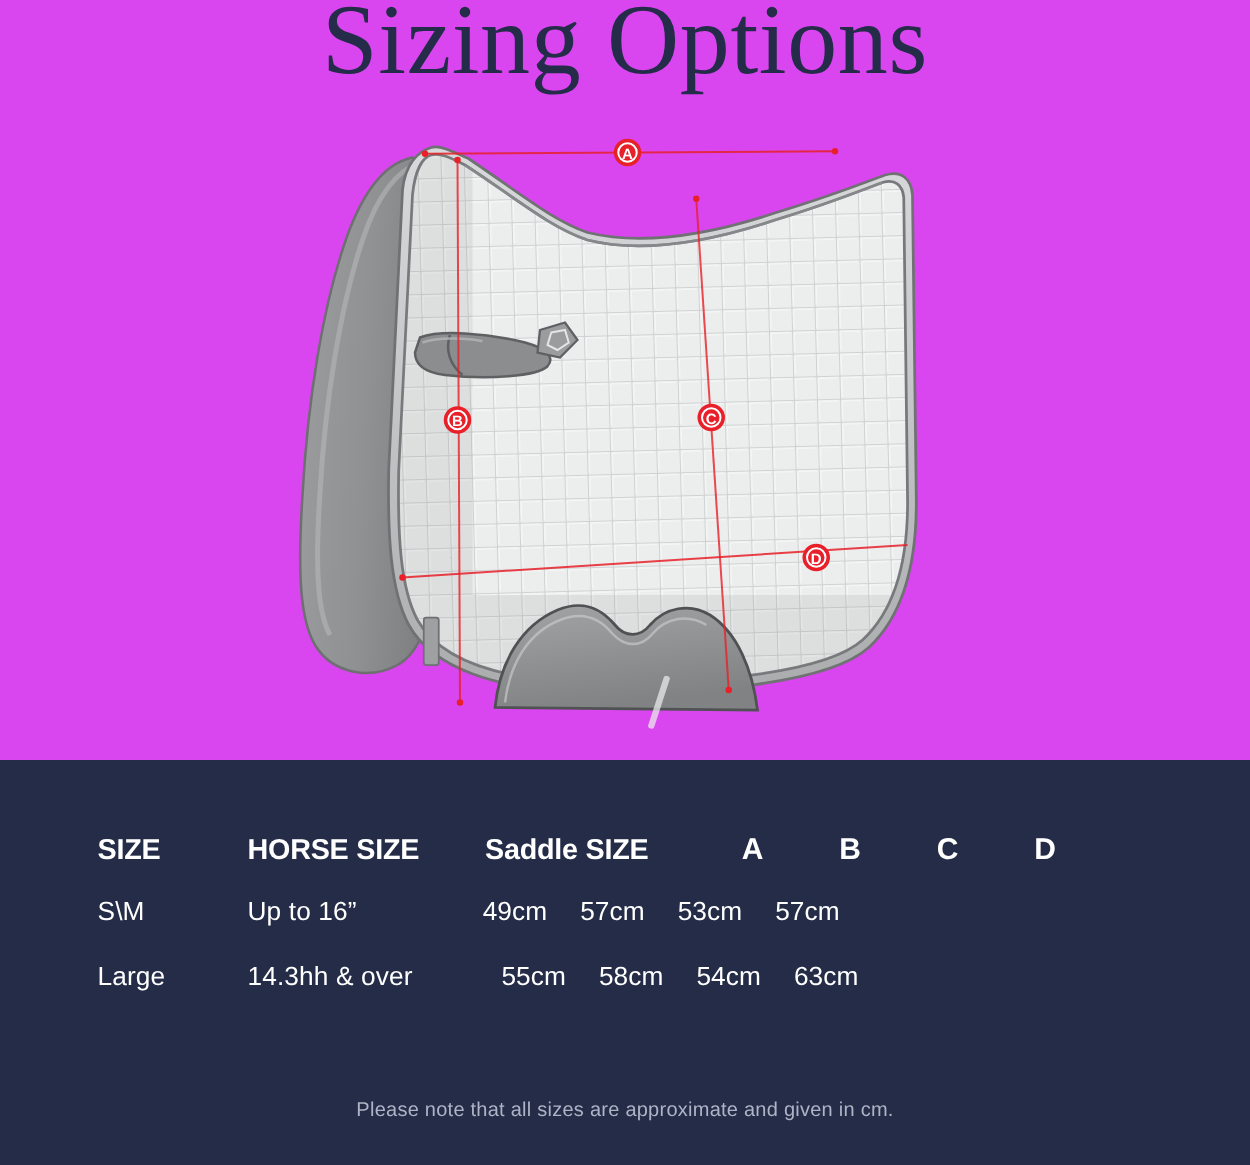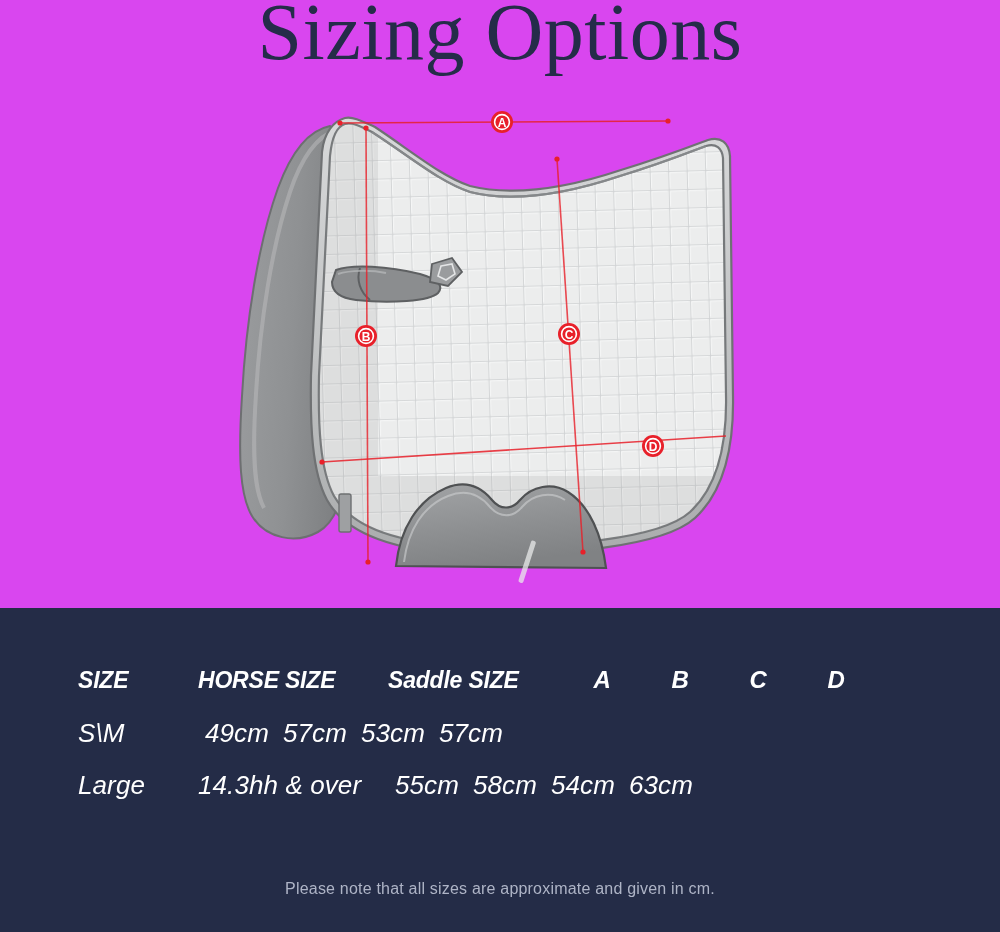--- a/index.html
+++ b/index.html
@@ -69,30 +69,29 @@
     display: flex;
     align-items: baseline;
     width: 1000px;
   }
   .row.head { height: 52px; }
   .row.body { height: 52px; }
 
   .cell {
     color: #ffffff;
     white-space: nowrap;
-    font-style: italic;
   }
   .row.head .cell {
     font-weight: bold;
     font-size: 23px;
     letter-spacing: -0.2px;
   }
   .row.body .cell {
     font-weight: normal;
-    font-size: 26px;
+    font-size: 21px;
     letter-spacing: 0.1px;
   }
 
   
   .c0 { width: 120px; margin-left: 78px; text-align: left; }
   .c1 { width: 190px; }
   .c2 { width: 175px; }
   .c3 { width: 78px;  text-align: center; }
   .c4 { width: 78px;  text-align: center; }
   .c5 { width: 78px;  text-align: center; }
@@ -313,20 +312,21 @@
         <div class="cell c1">HORSE SIZE</div>
         <div class="cell c2">Saddle SIZE</div>
         <div class="cell c3">A</div>
         <div class="cell c4">B</div>
         <div class="cell c5">C</div>
         <div class="cell c6">D</div>
       </div>
 
       <div class="row body">
         <div class="cell c0">S\M</div>
+        <div class="cell c2">Up to 16”</div>
         <div class="cell c3">49cm</div>
         <div class="cell c4">57cm</div>
         <div class="cell c5">53cm</div>
         <div class="cell c6">57cm</div>
       </div>
 
       <div class="row body">
         <div class="cell c0">Large</div>
         <div class="cell c1">14.3hh &amp; over</div>
         <div class="cell c3">55cm</div>

